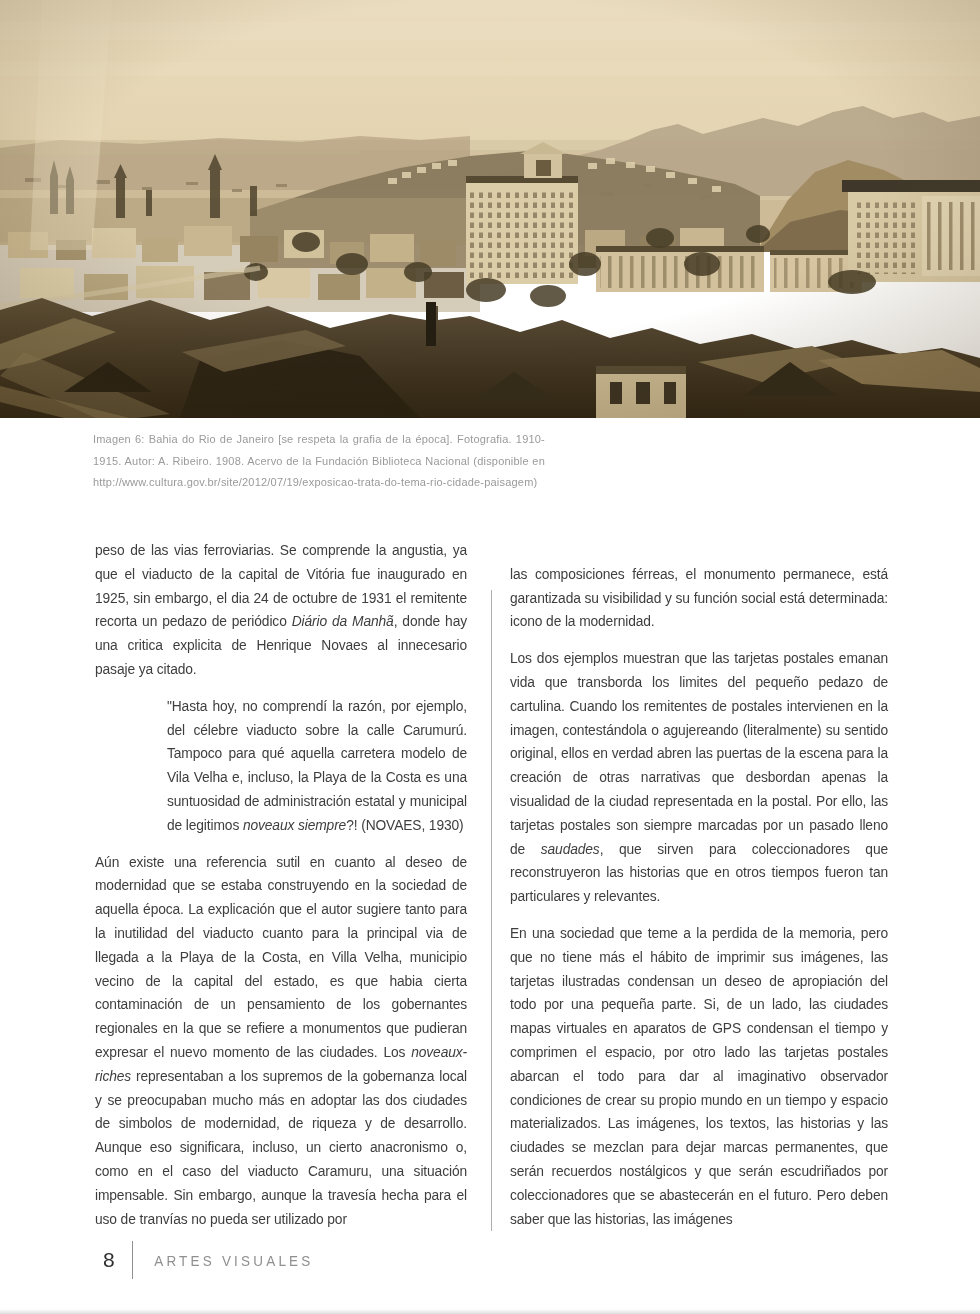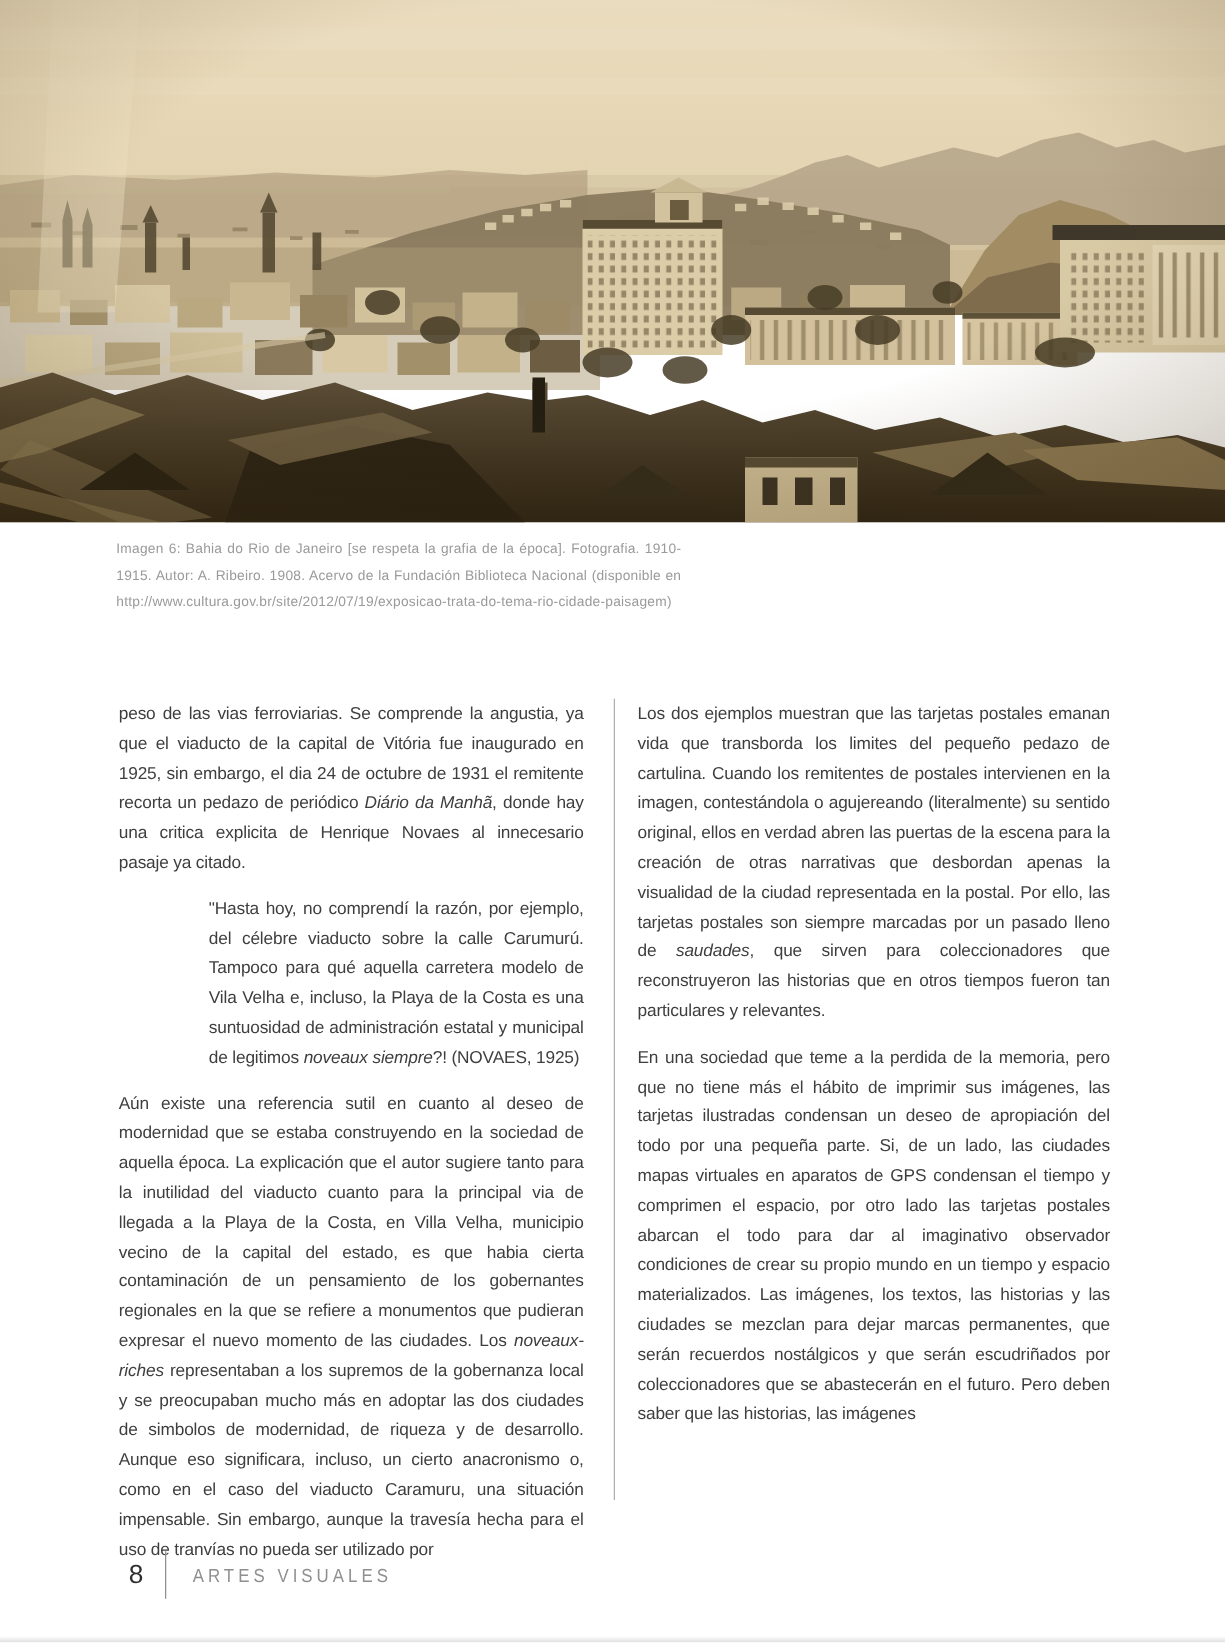--- a/index.html
+++ b/index.html
@@ -2,21 +2,21 @@
 <html><head>
 <meta charset="utf-8">
 <style>
   html,body{margin:0;padding:0;background:#ffffff;}
   .page{position:relative;width:980px;height:1314px;background:#ffffff;overflow:hidden;
         font-family:"Liberation Sans",sans-serif;}
   .photo-wrap{position:absolute;top:0;left:0;width:980px;height:418px;margin:0;}
   .photo-wrap svg{display:block;}
   .caption{position:absolute;left:93px;top:429px;width:452px;margin:0;
            font-size:11px;line-height:21.5px;color:#9a9a9a;text-align:justify;letter-spacing:.2px;}
-  .columns{position:absolute;left:95px;top:539px;width:793px;display:flex;align-items:flex-start;margin-top:20px;}
+  .columns{position:absolute;left:95px;top:539px;width:793px;display:flex;align-items:flex-end;}
   .col-left{width:372px;}
   .col-right{width:378px;}
   .vrule{width:1px;height:641px;background:#aeaeae;margin-left:24px;margin-right:18px;}
   .body-p{margin:0 0 13px;font-size:13.8px;line-height:23.8px;color:#3e3e3e;
           text-align:justify;letter-spacing:-.12px;}
   .body-p:last-child{margin-bottom:0;}
   blockquote.body-p{padding-left:72px;margin-left:0;margin-right:0;}
   .it{font-style:italic;}
   .footer{position:absolute;left:103px;top:1241px;display:flex;align-items:center;}
   .pagenum{font-size:21px;color:#2f2f2f;}
@@ -197,27 +197,28 @@
       <path d="M42,0 L112,0 92,250 30,250 Z" fill="#eee0c2" opacity="0.4"></path>
       <rect x="0" y="0" width="980" height="418" fill="url(#vig)"></rect>
     </svg>
   </figure>
 
   <p class="caption">Imagen 6: Bahia do Rio de Janeiro [se respeta la grafia de la época]. Fotografia. 1910-1915. Autor: A. Ribeiro. 1908. Acervo de la Fundación Biblioteca Nacional (disponible en http://www.cultura.gov.br/site/2012/07/19/exposicao-trata-do-tema-rio-cidade-paisagem)</p>
 
   <div class="columns">
     <div class="col-left">
       <p class="body-p"><span>peso de las vias ferroviarias. Se comprende la angustia, ya que el viaducto de la capital de Vitória fue inaugurado en 1925, sin embargo, el dia 24 de octubre de 1931 el remitente recorta un pedazo de periódico </span><span class="it">Diário da Manhã</span><span>, donde hay una critica explicita de Henrique Novaes al innecesario pasaje ya citado.</span></p>
-      <blockquote class="body-p"><span>"Hasta hoy, no comprendí la razón, por ejemplo, del célebre viaducto sobre la calle Carumurú. Tampoco para qué aquella carretera modelo de Vila Velha e, incluso, la Playa de la Costa es una suntuosidad de administración estatal y municipal de legitimos </span><span class="it">noveaux siempre</span><span>?! (NOVAES, 1925)</span></blockquote>
+      <blockquote class="body-p"><span>"Hasta hoy, no comprendí la razón, por ejemplo, del célebre viaducto sobre la calle Carumurú. Tampoco para qué aquella carretera modelo de Vila Velha e, incluso, la Playa de la Costa es una suntuosidad de administración estatal y municipal de legitimos </span><span class="it">noveaux siempre</span><span>?! (NOVAES, 1930)</span></blockquote>
       <p class="body-p"><span>Aún existe una referencia sutil en cuanto al deseo de modernidad que se estaba construyendo en la sociedad de aquella época. La explicación que el autor sugiere tanto para la inutilidad del viaducto cuanto para la principal via de llegada a la Playa de la Costa, en Villa Velha, municipio vecino de la capital del estado, es que habia cierta contaminación de un pensamiento de los gobernantes regionales en la que se refiere a monumentos que pudieran expresar el nuevo momento de las ciudades. Los </span><span class="it">noveaux-riches</span><span> representaban a los supremos de la gobernanza local y se preocupaban mucho más en adoptar las dos ciudades de simbolos de modernidad, de riqueza y de desarrollo. Aunque eso significara, incluso, un cierto anacronismo o, como en el caso del viaducto Caramuru, una situación impensable. Sin embargo, aunque la travesía hecha para el uso de tranvías no pueda ser utilizado por</span></p>
     </div>
 
     <div class="vrule"></div>
 
     <div class="col-right">
+      <p class="body-p"><span>las composiciones férreas, el monumento permanece, está garantizada su visibilidad y su función social está determinada: icono de la modernidad.</span></p>
       <p class="body-p"><span>Los dos ejemplos muestran que las tarjetas postales emanan vida que transborda los limites del pequeño pedazo de cartulina. Cuando los remitentes de postales intervienen en la imagen, contestándola o agujereando (literalmente) su sentido original, ellos en verdad abren las puertas de la escena para la creación de otras narrativas que desbordan apenas la visualidad de la ciudad representada en la postal. Por ello, las tarjetas postales son siempre marcadas por un pasado lleno de </span><span class="it">saudades</span><span>, que sirven para coleccionadores que reconstruyeron las historias que en otros tiempos fueron tan particulares y relevantes.</span></p>
       <p class="body-p"><span>En una sociedad que teme a la perdida de la memoria, pero que no tiene más el hábito de imprimir sus imágenes, las tarjetas ilustradas condensan un deseo de apropiación del todo por una pequeña parte. Si, de un lado, las ciudades mapas virtuales en aparatos de GPS condensan el tiempo y comprimen el espacio, por otro lado las tarjetas postales abarcan el todo para dar al imaginativo observador condiciones de crear su propio mundo en un tiempo y espacio materializados. Las imágenes, los textos, las historias y las ciudades se mezclan para dejar marcas permanentes, que serán recuerdos nostálgicos y que serán escudriñados por coleccionadores que se abastecerán en el futuro. Pero deben saber que las historias, las imágenes</span></p>
     </div>
   </div>
 
   <div class="footer">
     <span class="pagenum">8</span>
     <span class="footer-bar"></span>
     <span class="journal">ARTES VISUALES</span>
   </div>

